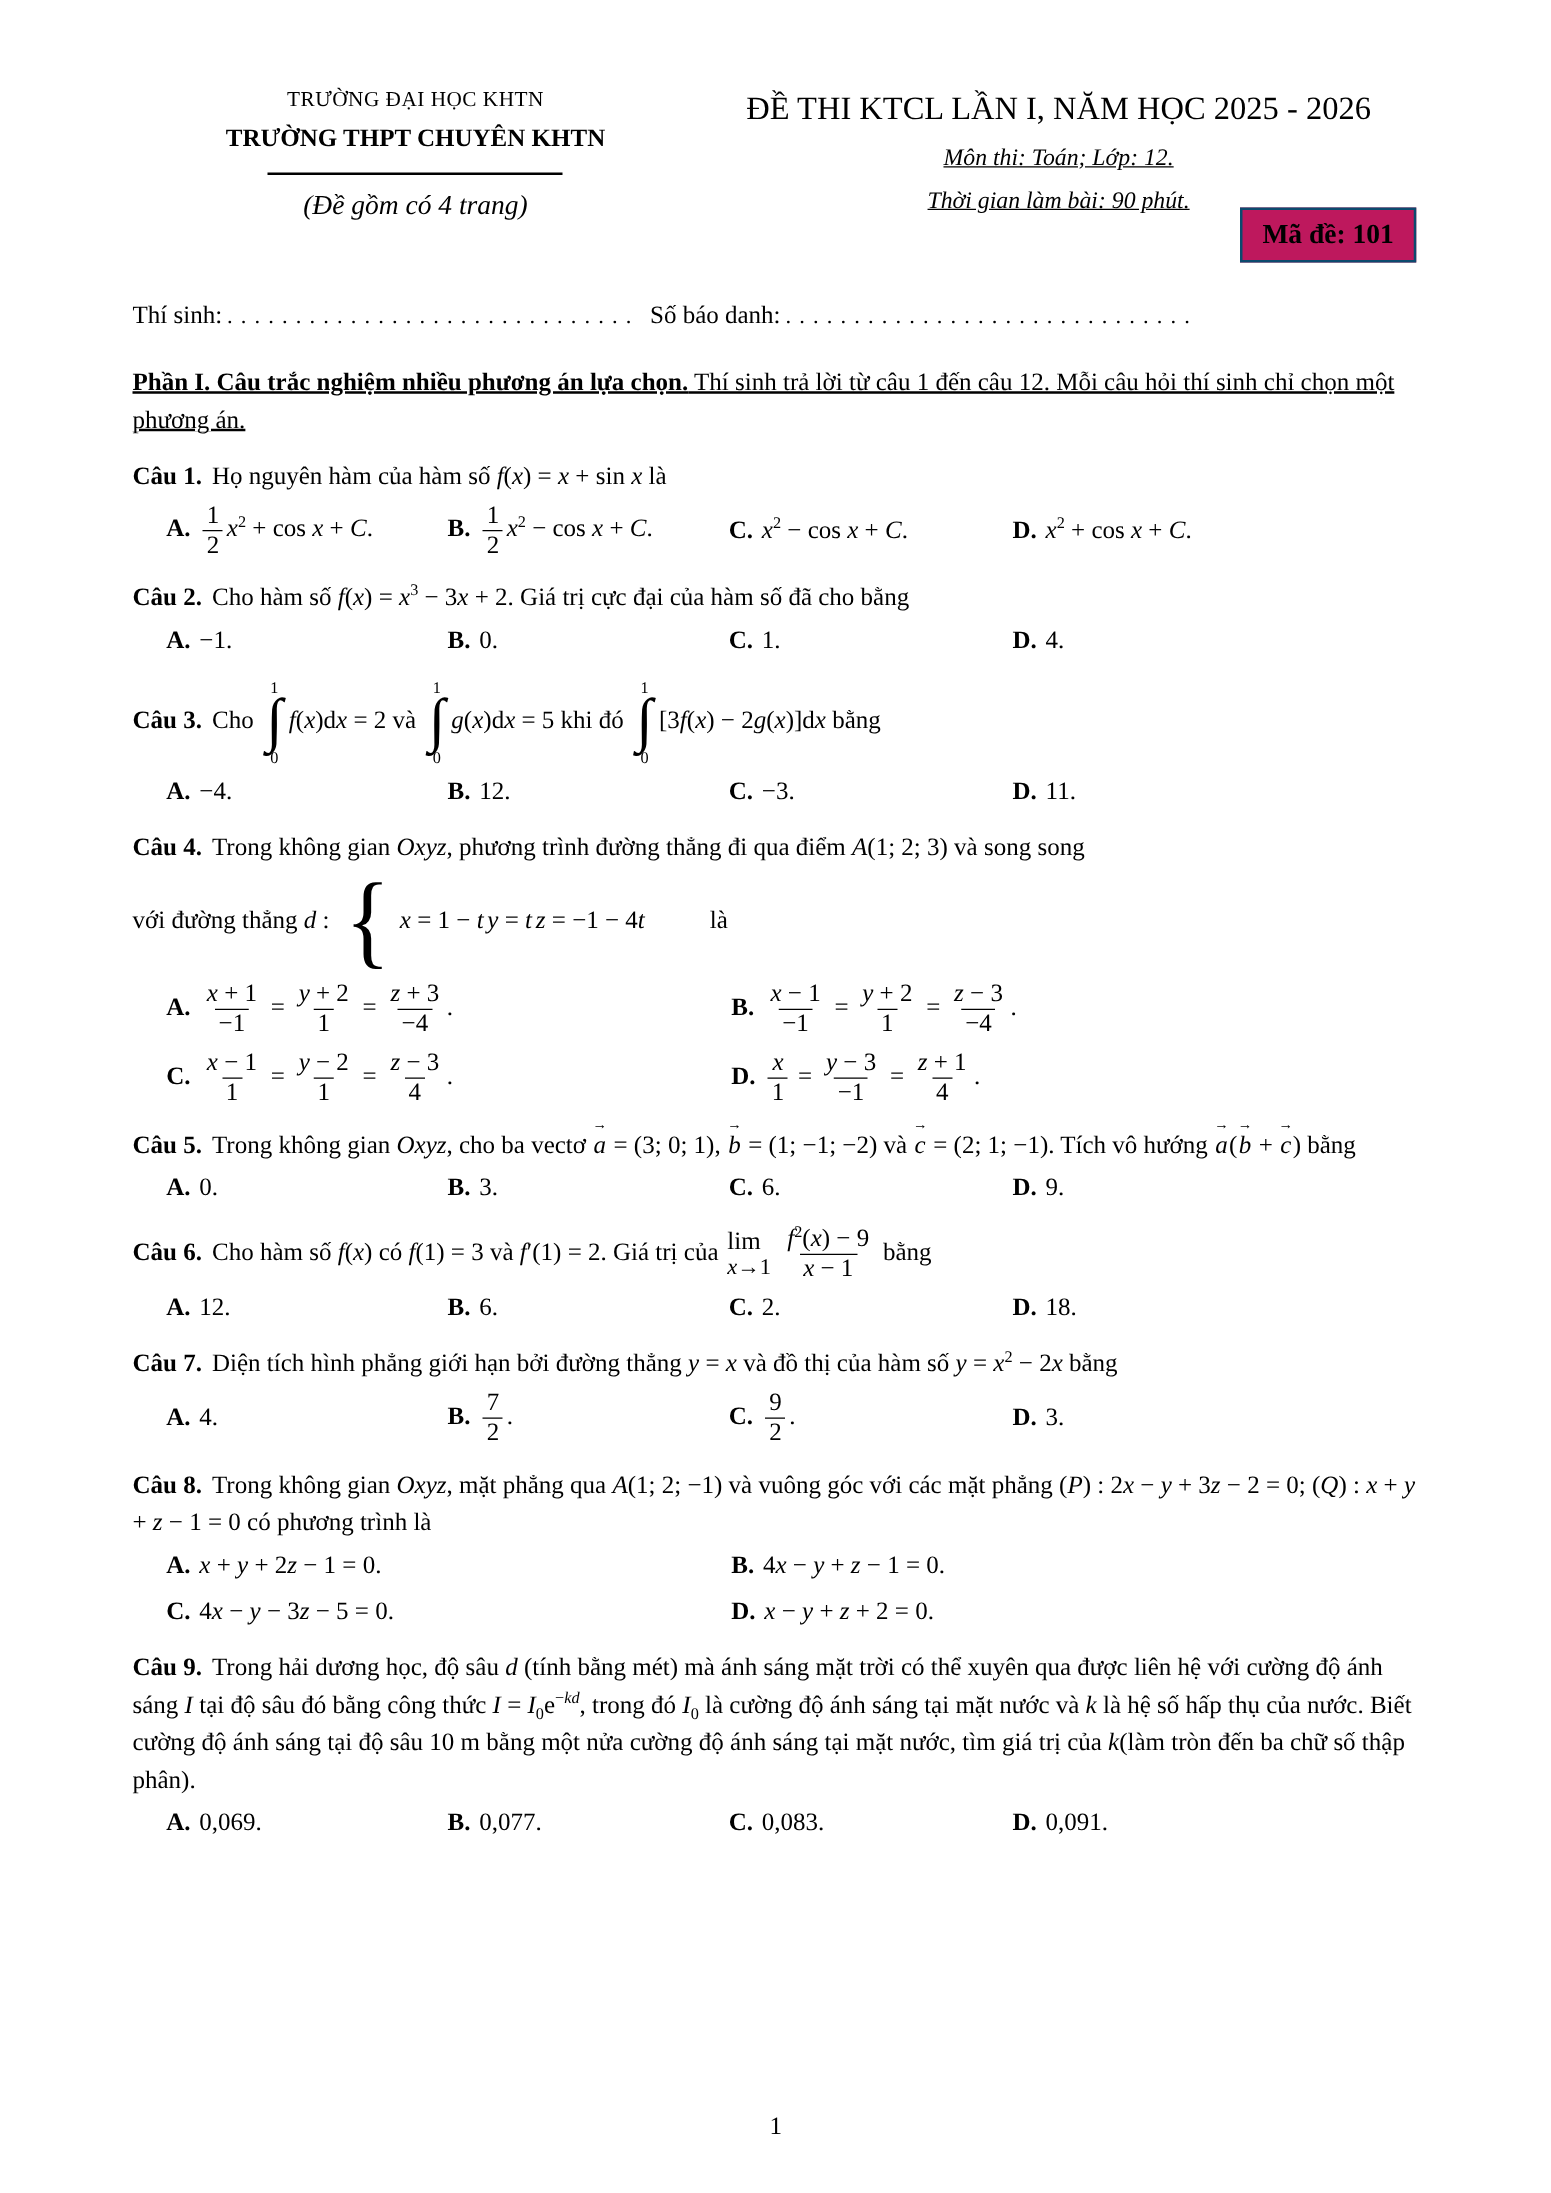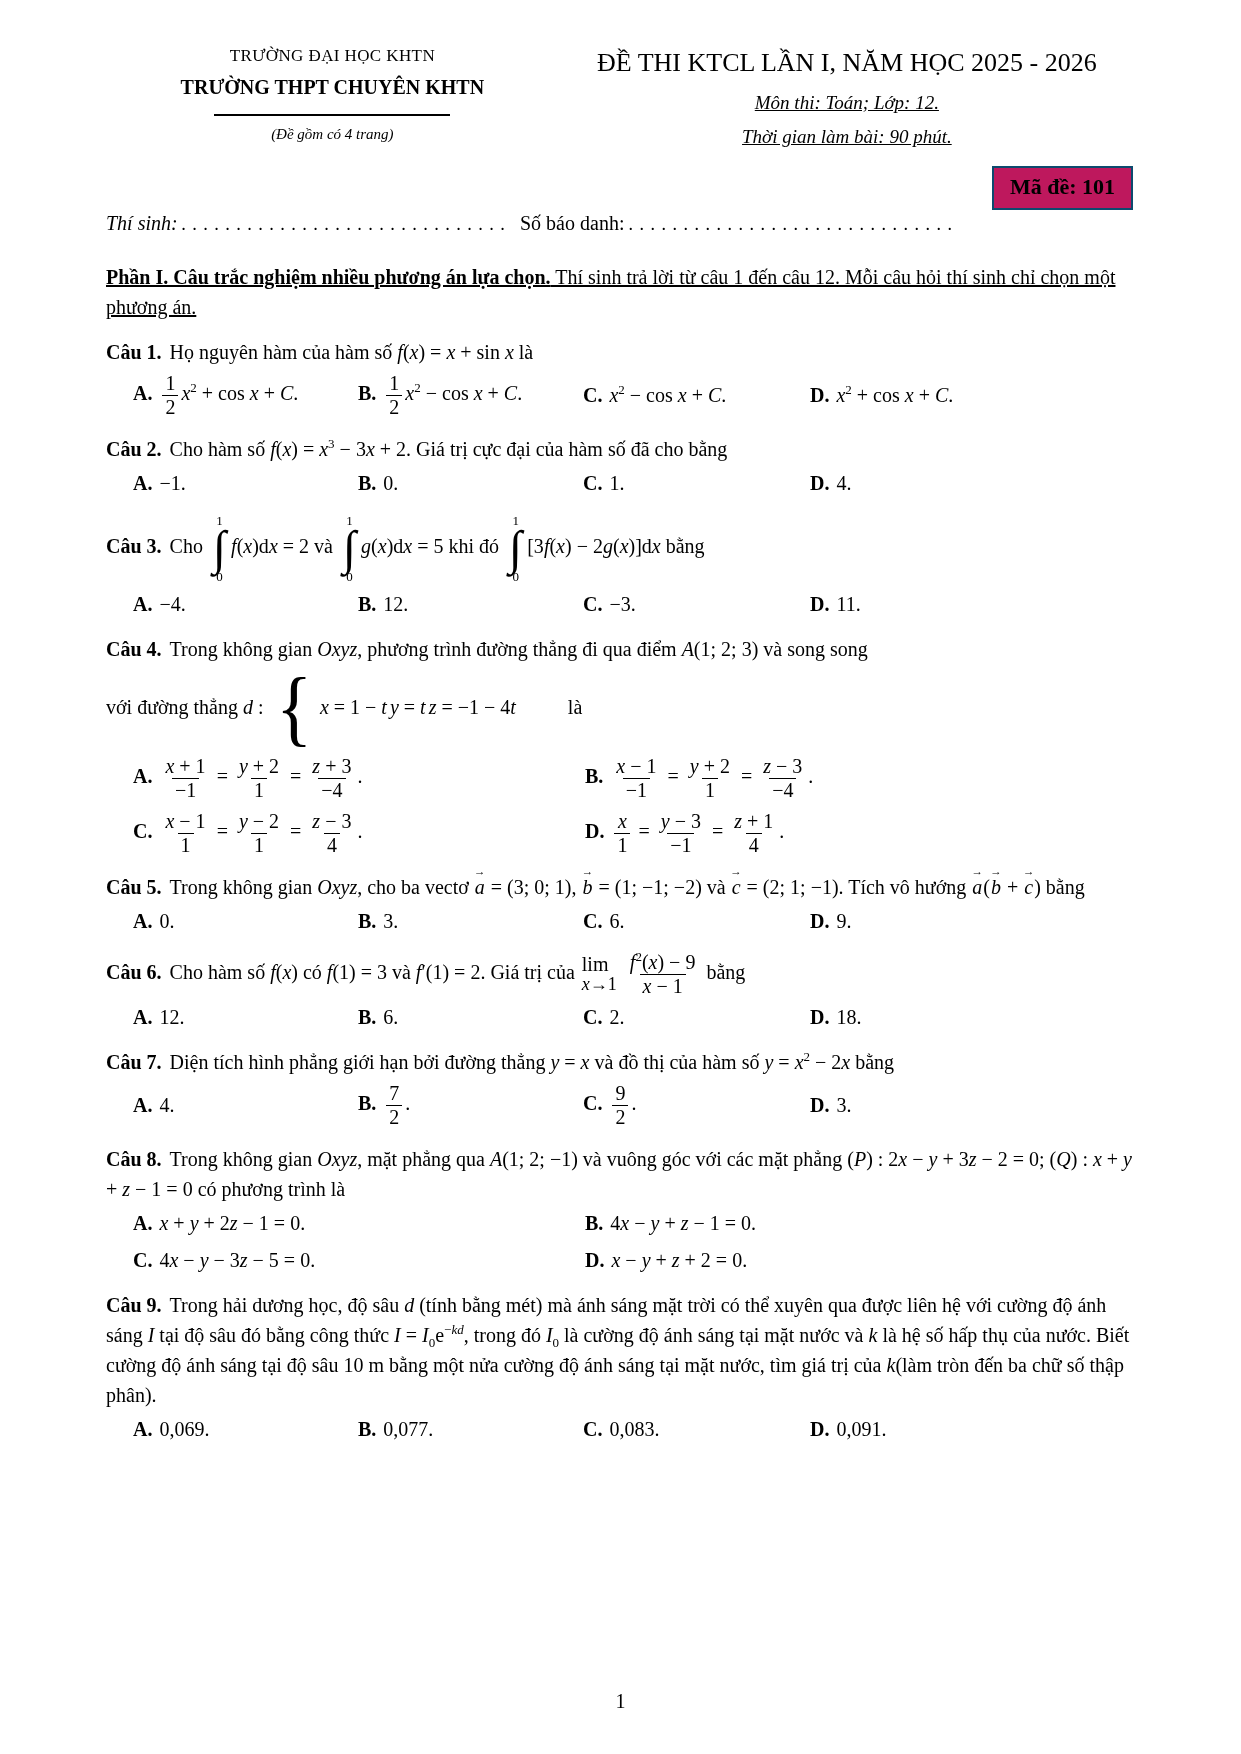--- a/index.html
+++ b/index.html
@@ -2,41 +2,41 @@
 <html><head>
 <meta charset="utf-8">
 <style>
   * { margin:0; padding:0; box-sizing:border-box; }
   html,body { background:#ffffff; }
   body {
     width:1241px; height:1754px; position:relative; overflow:hidden;
     font-family:"Liberation Serif","DejaVu Serif",serif;
     color:#000; font-size:20px; line-height:1.45;
   }
-  .page { position:relative; width:100%; height:100%; padding:44px 106px 0 106px; }
+  .page { position:relative; width:100%; height:100%; padding:68px 106px 0 106px; }
 
   
   .header { display:flex; }
   .h-left { width:44%; text-align:center; }
   .school1 { font-size:17px; letter-spacing:.4px; }
   .school2 { font-size:20px; font-weight:bold; margin-top:4px; }
   .rule { width:236px; height:2px; background:#000; margin:12px auto 8px auto; }
-  .pagesnote { font-style:italic; font-size:15px; }
+  .pagesnote { font-style:italic; font-size:22px; }
   .h-right { width:56%; text-align:center; }
   .examtitle { font-size:26px; font-weight:normal; }
   .subj, .dur { font-style:italic; font-size:19px; margin-top:7px;text-decoration:underline; }
   .codebox {
     position:absolute; top:166px; right:108px;
     border:2px solid #0c4a6e; padding:3px 16px 5px 16px;
     font-size:22px; font-weight:bold; background:#be185d;
   }
 
   
   .studentline { display:flex; margin-top:58px; font-size:20px; }
-  .sl-item:first-child { width:414px;font-style:italic; }
+  .sl-item:first-child { width:414px; }
   .sl-item { white-space:nowrap; overflow:hidden; }
   .dots { letter-spacing:1px; font-size:18px; margin-left:4px; }
 
   
   .part-title { margin-top:24px; line-height:1.5;text-decoration:underline; }
 
   
   .question { margin-top:15px; }
   .qbody { line-height:1.5; }
   .qnum { margin-right:8px; }

